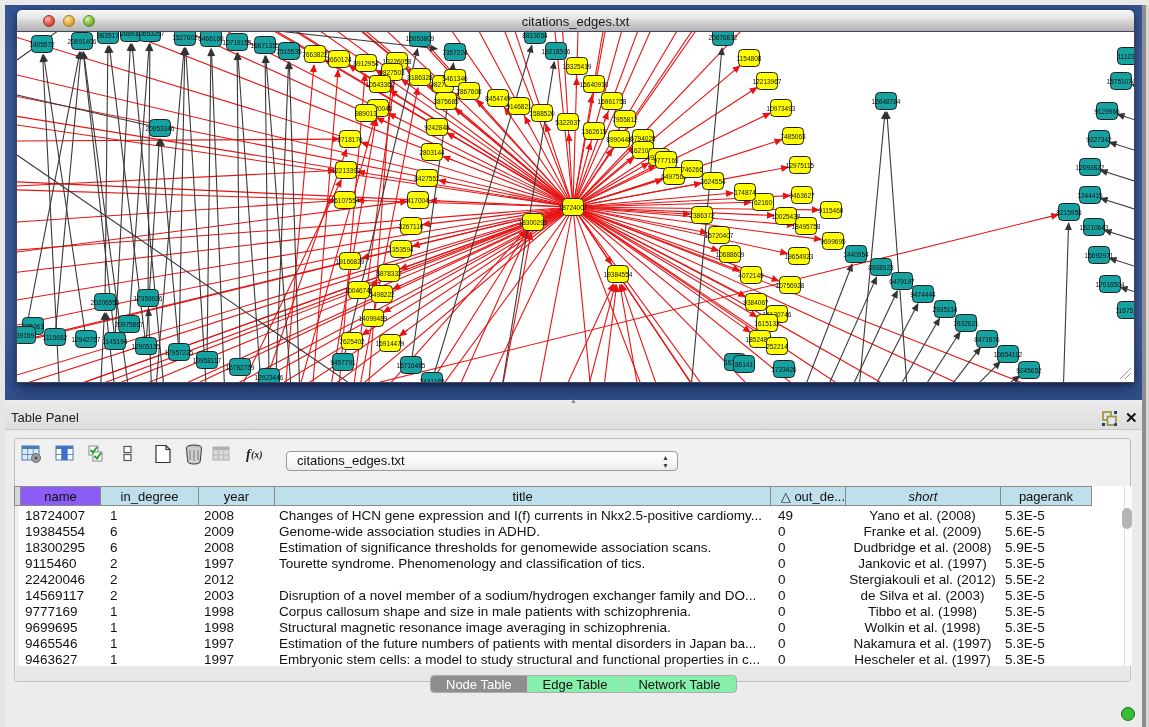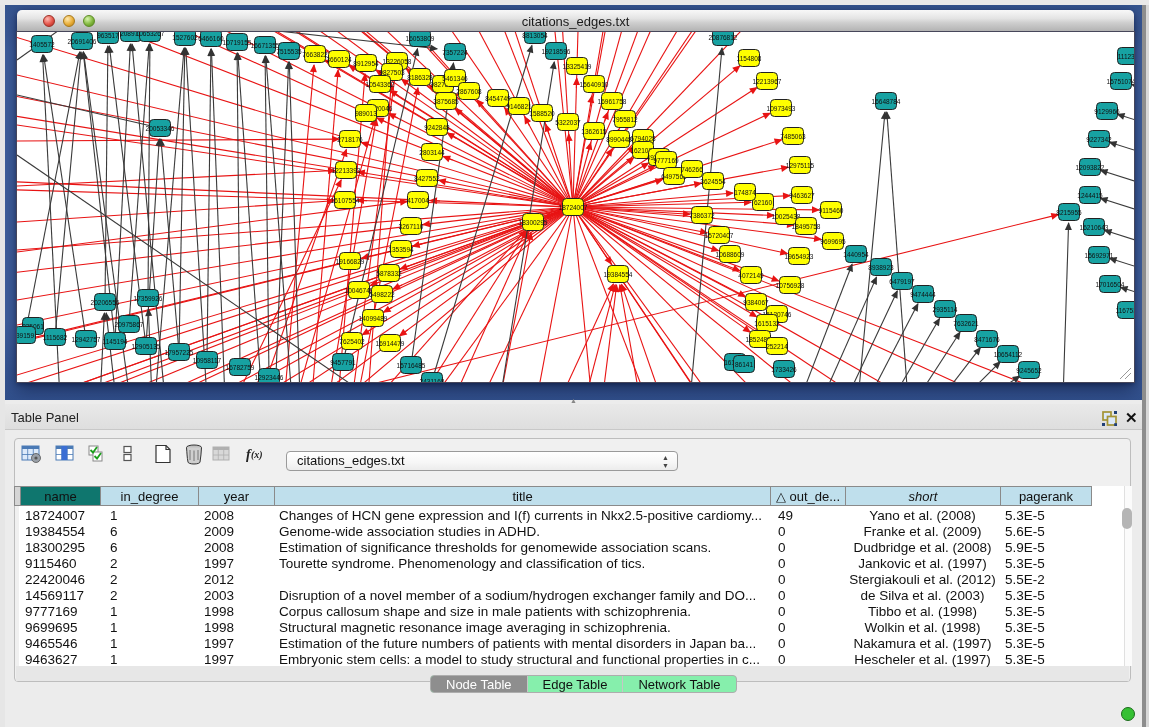--- a/index.html
+++ b/index.html
@@ -26,21 +26,21 @@
 #container { position:absolute; left:14px; top:438px; width:1117px; height:244px;
   background:#f0f0f0; border:1px solid #bdbdbd; border-radius:4px; }
 #cfoot { position:absolute; left:16px; top:666px; width:1113px; height:15px; background:#e7e7e7; }
 #combo { position:absolute; left:286px; top:451px; width:392px; height:20px; background:linear-gradient(180deg,#ffffff,#f6f6f6 60%,#ececec);
   border:1px solid #9a9a9a; border-radius:4px; font-size:13px; color:#111;
   line-height:18px; padding-left:10px; }
 #combo .arr { position:absolute; right:8px; top:2px; font-size:7px; color:#444; line-height:8px; }
 .hc { position:absolute; top:486px; height:20px; background:#bfdfec;
   border:1px solid #8a8a8a; border-right:none; font-size:13px; color:#111;
   text-align:center; line-height:19px; }
-.hc.gray { background:#0f766e; }
+.hc.gray { background:#8b5cf6; }
 #tablewhite { position:absolute; left:19px; top:486px; width:1106px; height:180px; background:#fff; }
 #tblgut { position:absolute; left:14px; top:486px; width:6px; height:20px; background:#d5d5d5; border:1px solid #8a8a8a; border-right:none; }
 .trow { position:absolute; left:19px; width:1106px; height:16px; font-size:13.5px; color:#111; }
 .trow .c { position:absolute; top:1px; white-space:nowrap; overflow:hidden; }
 .c0 { left:6px;  width:76px; }
 .c1 { left:91px; width:94px; }
 .c2 { left:185px; width:72px; }
 .c3 { left:260px; width:488px; }
 .c4 { left:759px; width:70px; }
 .c5 { left:826px; width:155px; text-align:center; }
@@ -614,21 +614,21 @@
       <text x="229" y="17" font-family="Liberation Serif, serif" font-style="italic" font-weight="bold" font-size="14" fill="#222">f</text>
       <text x="234" y="16" font-family="Liberation Serif, serif" font-style="italic" font-weight="bold" font-size="10" fill="#222">(x)</text>
     </svg>
   <div id="combo">citations_edges.txt<span class="arr">▲<br>▼</span></div>
   <div id="tablewhite"></div>
   <div id="tblgut"></div>
   <div class="hc gray" style="left:20px;width:80px;">name</div>
   <div class="hc" style="left:100px;width:98px;">in_degree</div>
   <div class="hc" style="left:198px;width:76px;">year</div>
   <div class="hc" style="left:274px;width:496px;">title</div>
-  <div class="hc" style="left:770px;width:75px;">△ out_de...</div>
+  <div class="hc" style="left:770px;width:75px;text-align:right;">△ out_de...</div>
   <div class="hc" style="left:845px;width:155px;font-style:italic;">short</div>
   <div class="hc" style="left:1000px;width:92px;border-right:1px solid #8a8a8a;">pagerank</div>
   <div class="trow" style="top:507px;">
       <span class="c c0">18724007</span>
       <span class="c c1">1</span>
       <span class="c c2">2008</span>
       <span class="c c3">Changes of HCN gene expression and I(f) currents in Nkx2.5-positive cardiomy...</span>
       <span class="c c4">49</span>
       <span class="c c5">Yano et al. (2008)</span>
       <span class="c c6">5.3E-5</span>

